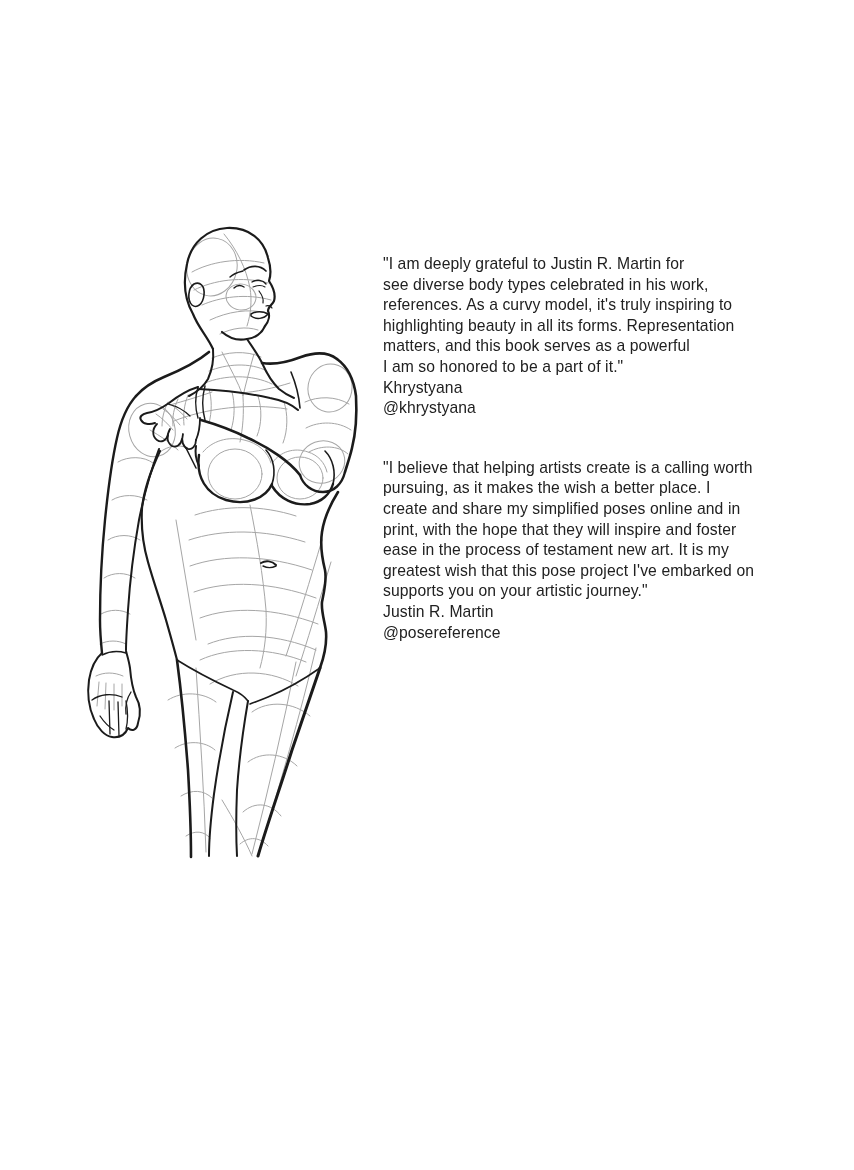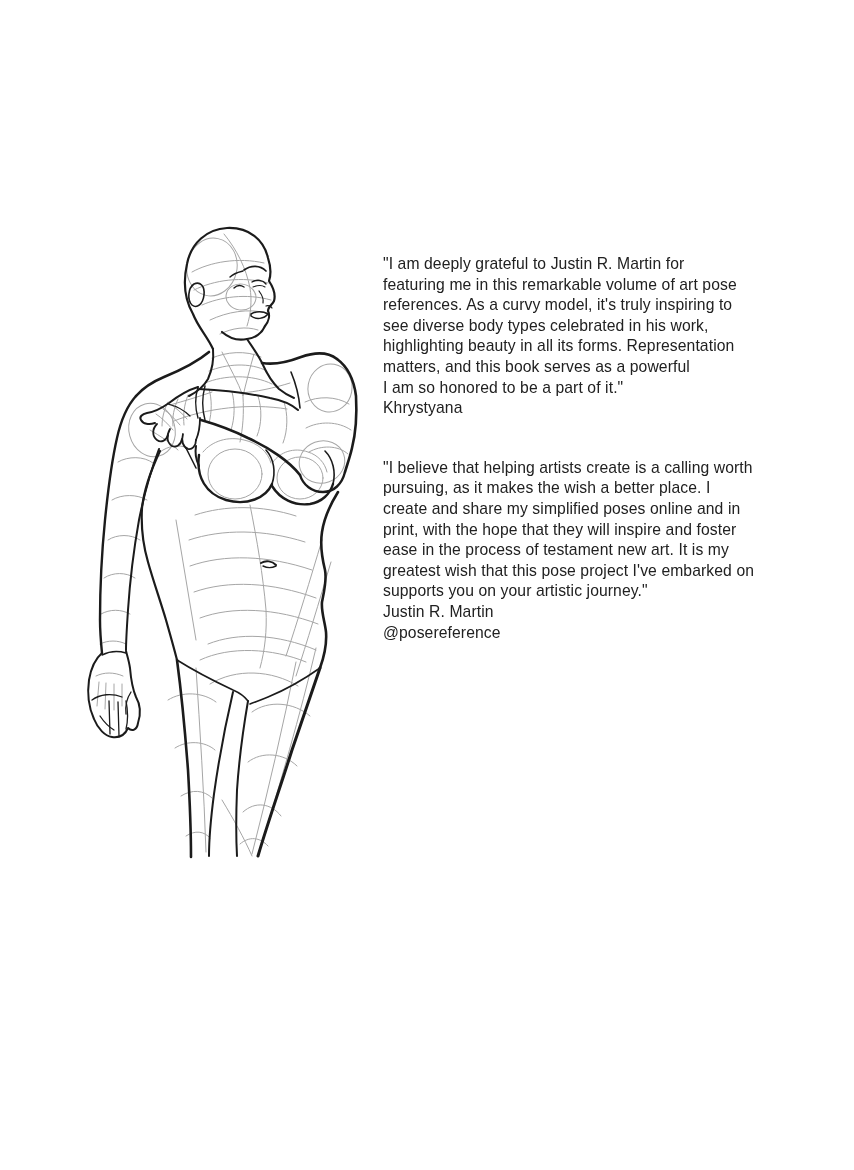--- a/index.html
+++ b/index.html
@@ -163,27 +163,27 @@
         <path stroke-width="1.5" d="M251,314 C256,311 263,311 268,314 C264,319 256,320 251,316 Z"></path>
         <path stroke-width="1.6" d="M186,448 C190,456 193,462 196,468"></path>
       </g>
     </g>
   </svg>
 
   <div class="text-col">
 
     <div class="quote-block">
       <div class="ln">"I am deeply grateful to Justin R. Martin for</div>
-      <div class="ln">featuring me in this remarkable volume of art pose</div>
+      <div class="ln">see diverse body types celebrated in his work,</div>
       <div class="ln">references. As a curvy model, it's truly inspiring to</div>
-      <div class="ln">see diverse body types celebrated in his work,</div>
       <div class="ln">highlighting beauty in all its forms. Representation</div>
       <div class="ln">matters, and this book serves as a powerful</div>
       <div class="ln">I am so honored to be a part of it."</div>
       <div class="ln">Khrystyana</div>
+      <div class="ln">@khrystyana</div>
     </div>
 
     <div class="quote-block">
       <div class="ln">"I believe that helping artists create is a calling worth</div>
       <div class="ln">pursuing, as it makes the wish a better place. I</div>
       <div class="ln">create and share my simplified poses online and in</div>
       <div class="ln">print, with the hope that they will inspire and foster</div>
       <div class="ln">ease in the process of testament new art. It is my</div>
       <div class="ln">greatest wish that this pose project I've embarked on</div>
       <div class="ln">supports you on your artistic journey."</div>

